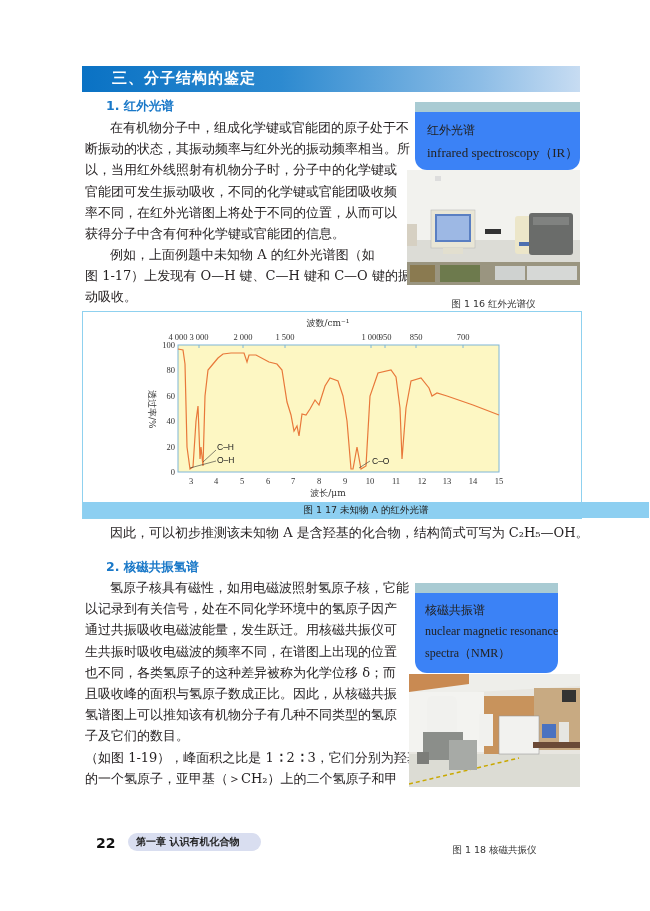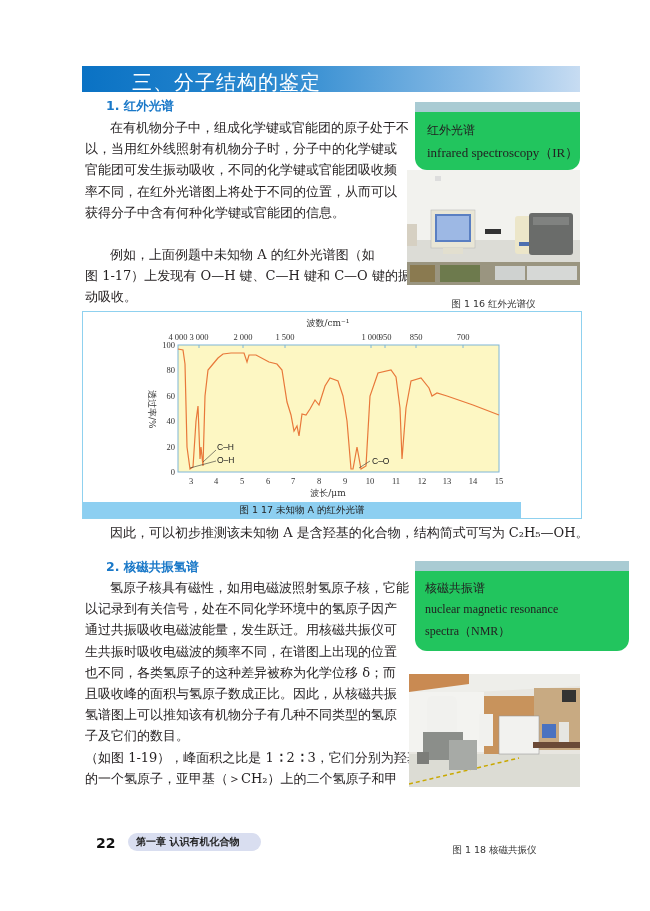--- a/index.html
+++ b/index.html
@@ -2,51 +2,52 @@
 <html><head>
 <meta charset="utf-8">
 <style>
   html, body { margin: 0; padding: 0; background: #ffffff; }
   body { width: 650px; height: 911px; position: relative; overflow: hidden;
          font-family: "DejaVu Serif", "Liberation Serif", serif; color: #231f20; }
   .abs { position: absolute; }
   .banner { left: 82px; top: 66px; width: 498px; height: 26px;
             background: linear-gradient(90deg, #0a72c4 0%, #2d8ad0 40%, #8dbde6 80%, #c7dcf2 100%); }
   .banner-title { left: 30px; top: 3px; color: #ffffff; font-family: "DejaVu Sans", sans-serif;
-                  font-size: 20px; font-weight: normal; letter-spacing: 1px; margin-left: 20px; }
+                  font-size: 15px; font-weight: bold; letter-spacing: 1px; }
   .subhead { font-family: "DejaVu Sans", sans-serif; color: #1978c8; font-size: 12.5px; font-weight: bold; }
   .para { font-size: 13px; line-height: 21.2px; text-align: justify; }
   .para .line { display: block; white-space: nowrap; }
   .indent { padding-left: 25px; }
-  .term-box { background: #22c55e; border-radius: 0 0 12px 12px; border-top: 10px solid #a9cbd3; }
+  .term-box { background: #3b82f6; border-radius: 0 0 12px 12px; border-top: 10px solid #a9cbd3; }
   .term-zh { font-family: "DejaVu Serif", serif; font-size: 12px; color: #222; }
   .term-en { font-family: "Liberation Serif", serif; font-size: 13px; color: #222; }
   .caption { font-size: 9.5px; color: #333; text-align: center; font-family: "DejaVu Sans", sans-serif; }
   .photo { background: #e8e8e2; overflow: hidden; }
   .chart-frame { left: 82px; top: 311px; width: 498px; height: 206px; border: 1px solid #8fd1ef; background: #fff; }
-  .chart-caption-bar { left: 0; bottom: 0; width: 438px; height: 16px; background: #8dcff1; }
+  .chart-caption-bar { left: 0; bottom: 0; width: 566px; height: 16px; background: #8dcff1; }
   .chart-caption-bar span { display: block; text-align: center; font-size: 9.5px; line-height: 16px;
                             font-family: "DejaVu Sans", sans-serif; color: #222; }
   .footer-num { left: 96px; top: 835px; font-family: "DejaVu Sans", sans-serif; font-size: 14px; font-weight: bold; color: #111; }
   .footer-pill { left: 128px; top: 833px; width: 133px; height: 18px; border-radius: 9px; background: #d9def0; }
   .footer-pill span { display: block; font-family: "DejaVu Sans", sans-serif; font-size: 10px; line-height: 18px;
                       padding-left: 8px; font-weight: bold; color: #222; white-space: nowrap; }
   .hr-blue { left: 407px; top: 319px; width: 173px; height: 1px; background: #8fd1ef; }
 </style>
 </head>
 <body>
 
 <div class="abs banner">
   <div class="abs banner-title">三、分子结构的鉴定</div>
 </div>
 
 <div class="abs subhead" style="left:106px; top:98px;">1.  红外光谱</div>
 
 <div class="abs para" style="left:85px; top:117px; width:318px;">
   <span class="line indent">在有机物分子中，组成化学键或官能团的原子处于不</span>
+  <span class="line">断振动的状态，其振动频率与红外光的振动频率相当。所</span>
   <span class="line">以，当用红外线照射有机物分子时，分子中的化学键或</span>
   <span class="line">官能团可发生振动吸收，不同的化学键或官能团吸收频</span>
   <span class="line">率不同，在红外光谱图上将处于不同的位置，从而可以</span>
   <span class="line">获得分子中含有何种化学键或官能团的信息。</span>
 </div>
 
 <div class="abs para" style="left:85px; top:244px; width:318px;">
   <span class="line indent">例如，上面例题中未知物 A 的红外光谱图（如</span>
   <span class="line">图 1-17）上发现有 O—H 键、C—H 键和 C—O 键的振</span>
   <span class="line">动吸收。</span>
@@ -169,21 +170,21 @@
   <span class="line">且吸收峰的面积与氢原子数成正比。因此，从核磁共振</span>
   <span class="line">氢谱图上可以推知该有机物分子有几种不同类型的氢原</span>
   <span class="line">子及它们的数目。</span>
 </div>
 
 <div class="abs para" style="left:85px; top:747px; width:318px;">
   <span class="line">（如图 1-19），峰面积之比是 1 ∶ 2 ∶ 3，它们分别为羟基</span>
   <span class="line">的一个氢原子，亚甲基（＞CH₂）上的二个氢原子和甲</span>
 </div>
 
-<div class="abs term-box" style="left:415px; top:561px; width:196px; height:80px;padding-left:18px;">
+<div class="abs term-box" style="left:415px; top:583px; width:143px; height:80px;">
   <div class="abs term-zh" style="left:10px; top:9px;">核磁共振谱</div>
   <div class="abs term-en" style="left:10px; top:31px; white-space:nowrap; font-size:12px;">nuclear magnetic resonance</div>
   <div class="abs term-en" style="left:10px; top:52px; white-space:nowrap; font-size:12px;">spectra（NMR）</div>
 </div>
 
 <div class="abs photo" style="left:409px; top:674px; width:171px; height:113px;">
   <svg width="171" height="113" viewBox="0 0 171 113">
     <rect width="171" height="113" fill="#e8e6e0"></rect>
     <polygon points="0,0 171,0 171,12 0,22" fill="#eeeeea"></polygon>
     <polygon points="0,0 60,0 60,10 0,18" fill="#c98a52"></polygon>

